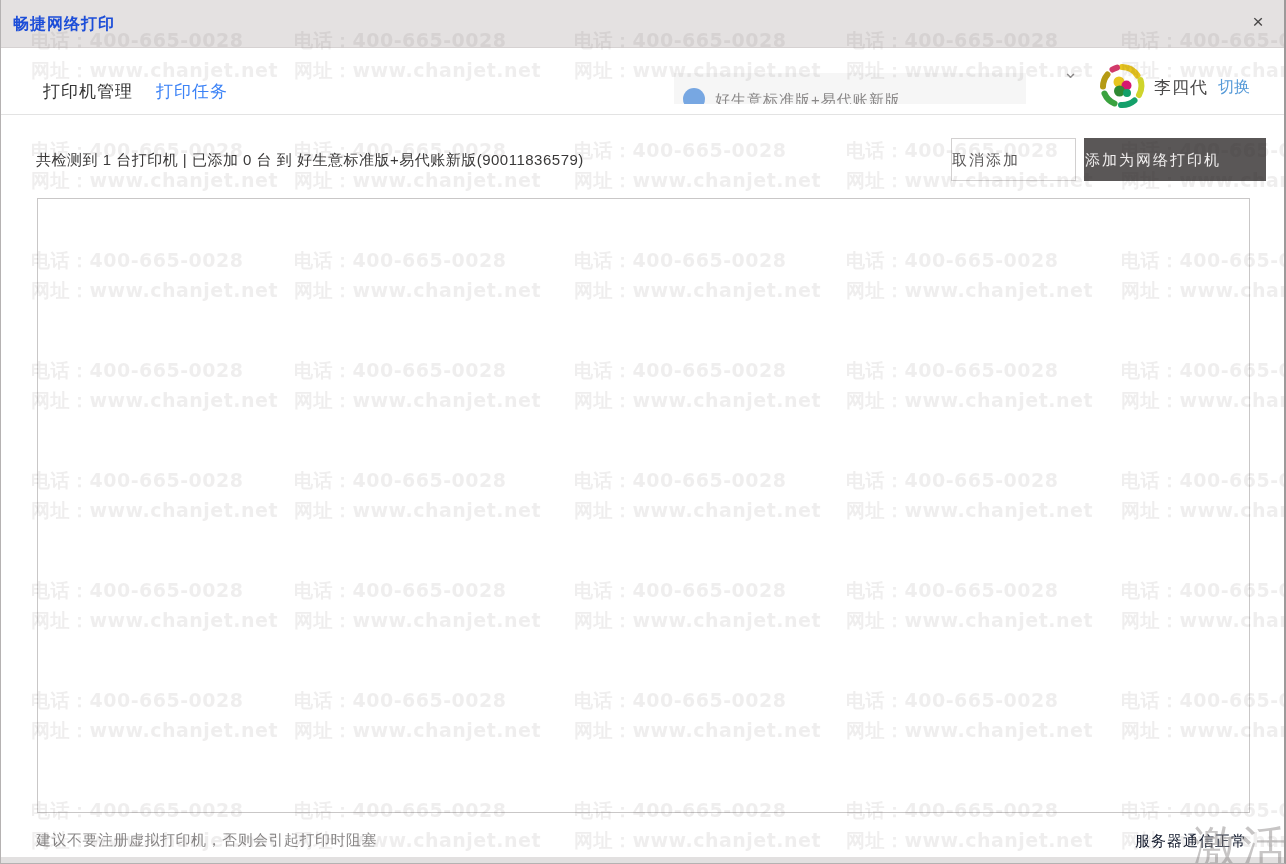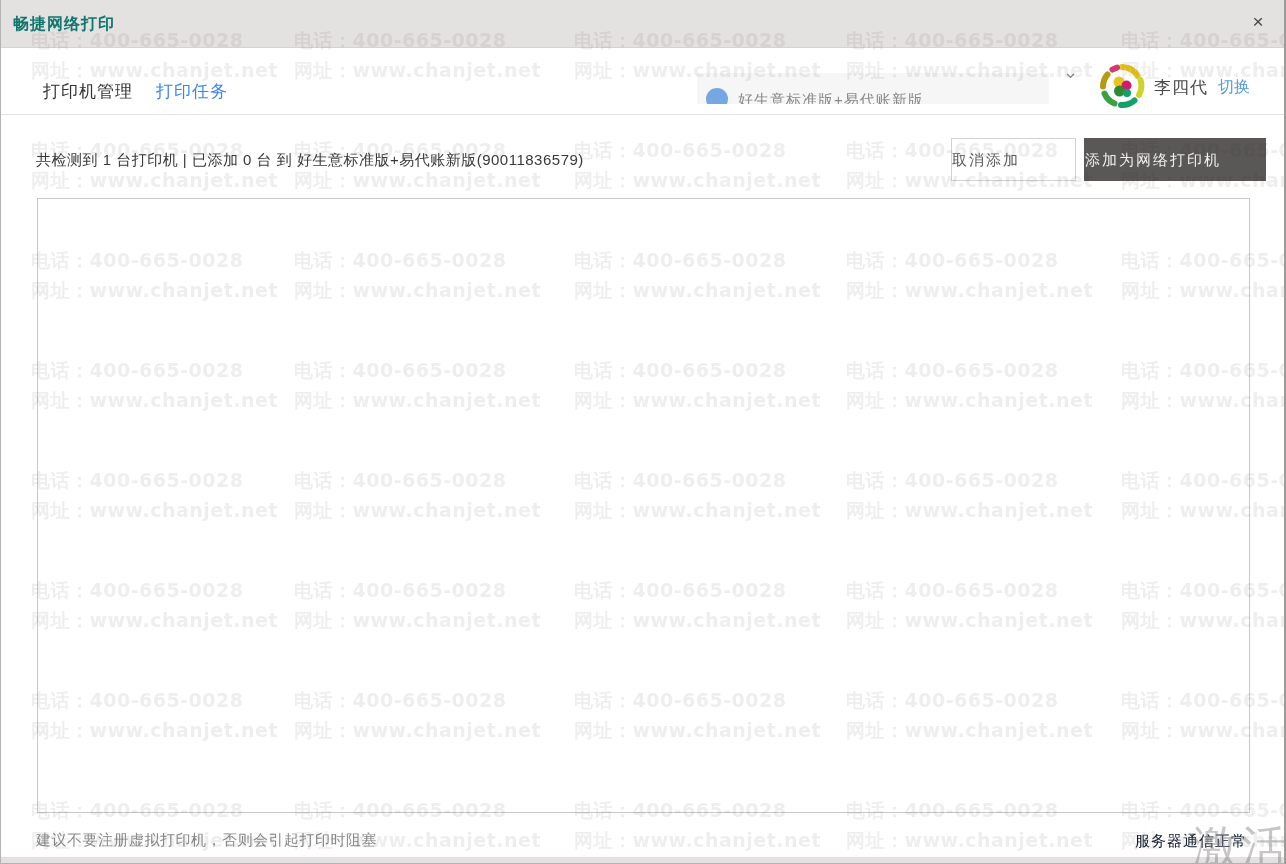--- a/index.html
+++ b/index.html
@@ -12,38 +12,38 @@
     overflow:hidden;
   }
 
   
   .titlebar {
     position:absolute; left:0; top:0; width:100%; height:48px;
     background:#e4e1e1; border-bottom:1px solid #d6d2d2;
   }
   .titlebar .title {
     position:absolute; left:12px; top:14px;
-    font-size:16px; font-weight:bold; color:#0f766e; letter-spacing:1px;
+    font-size:16px; font-weight:bold; color:#1d4ed8; letter-spacing:1px;
   }
   .close-btn {
     position:absolute; right:14px; top:10px; width:24px; height:24px;
     font-size:19px; color:#4a4848; text-align:center; line-height:24px; cursor:pointer;
   }
 
   
   .header {
     position:absolute; left:0; top:49px; width:100%; height:66px;
     background:#ffffff; border-bottom:1px solid #e3e3e3;
   }
   .tab { position:absolute; top:31px; font-size:17px; cursor:pointer; letter-spacing:1px; }
   .tab.active { left:42px; color:#333333; font-weight:normal; }
   .tab.inactive { left:155px; color:#3b82f6; }
 
   .product-select {
-    position:absolute; left:696px; top:24px; width:352px; height:31px;
+    position:absolute; left:673px; top:24px; width:352px; height:31px;
     background:#f6f6f6; overflow:hidden; cursor:pointer;
   }
   .product-select .inner {
     display:flex; align-items:flex-start; gap:10px; padding-left:9px; margin-top:15px;
   }
   .product-circle {
     width:22px; height:22px; border-radius:50%; background:#77a7e2; flex:none;
   }
   .product-label {
     font-size:15px; color:#8a8888; white-space:nowrap; line-height:20px; padding-top:2px;

